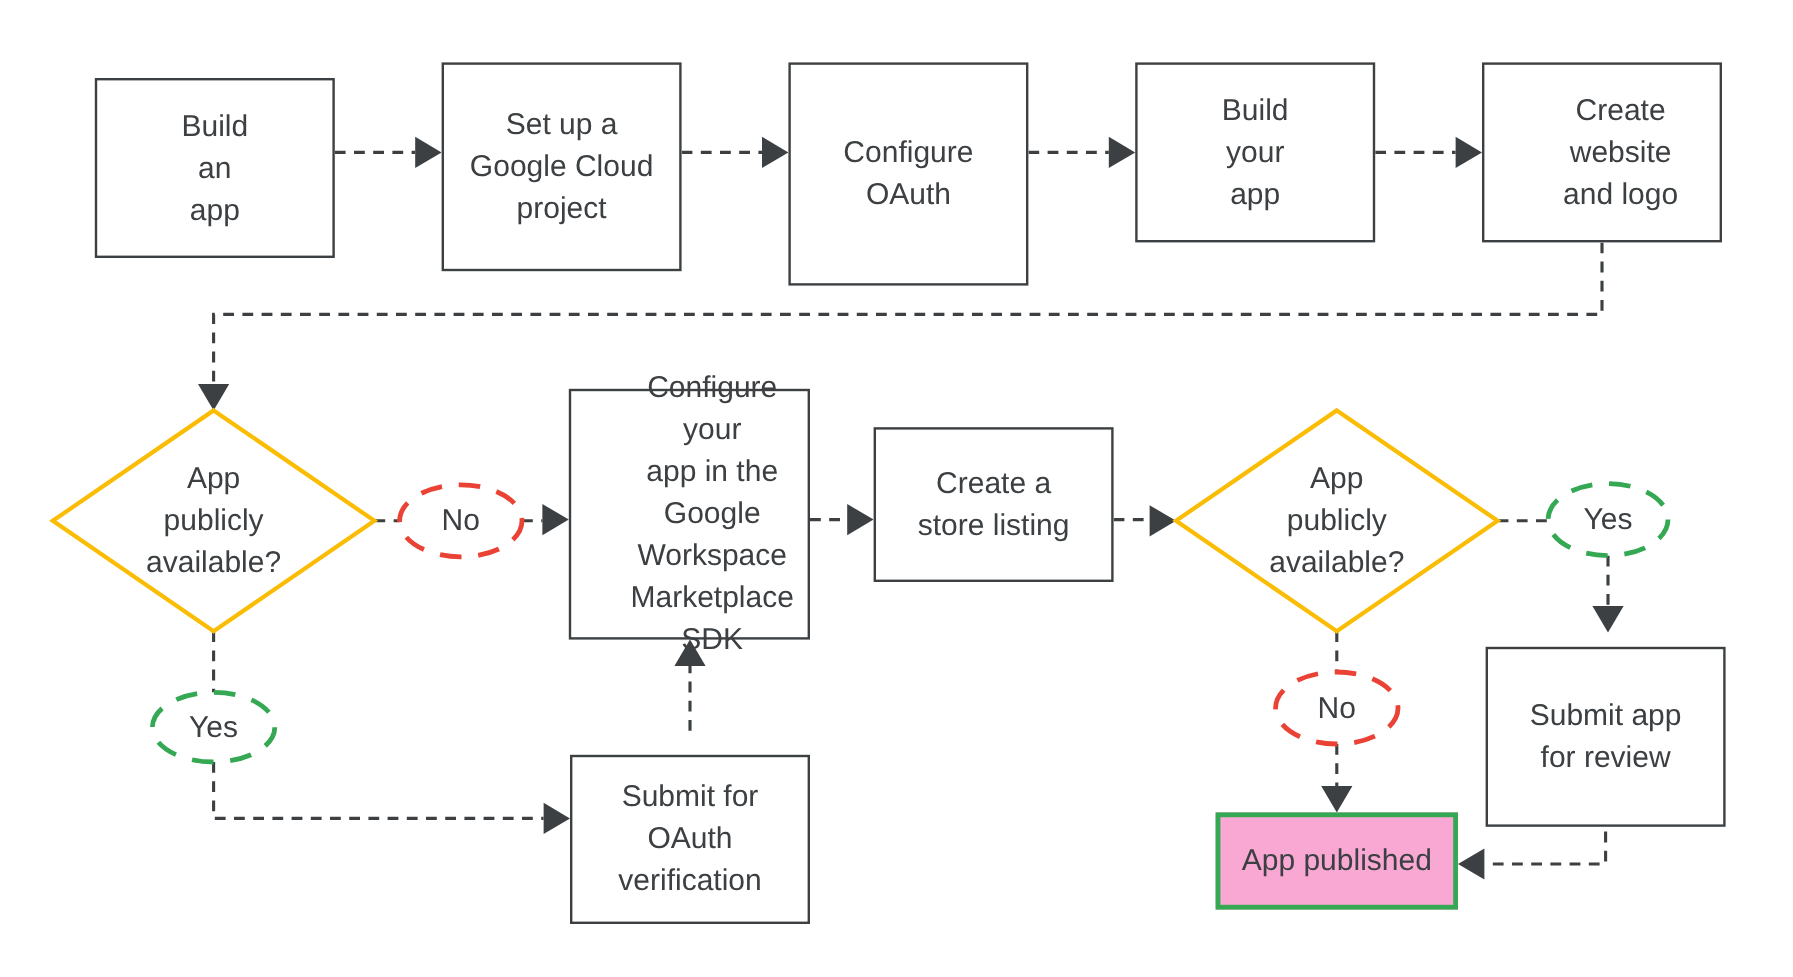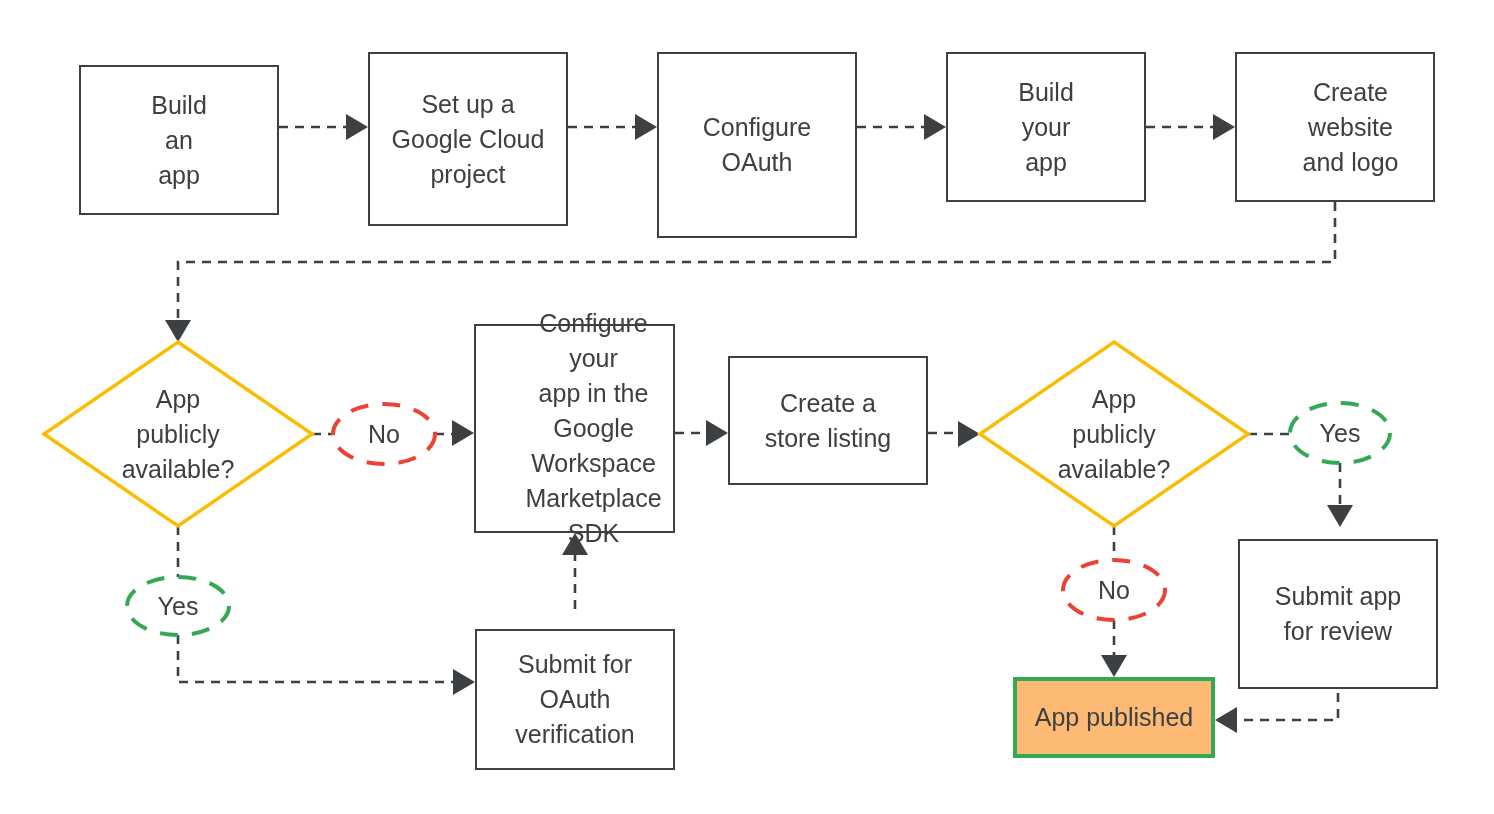--- a/index.html
+++ b/index.html
@@ -20,21 +20,21 @@
   .node{
     position:absolute;
     display:flex;align-items:center;justify-content:center;
     text-align:center;
     white-space:pre-line;
     font-size:25px;line-height:35px;
     color:var(--text,#3C4043);
     box-sizing:border-box;
   }
   .box{border:2.5px solid var(--line,#3C4043);background:#fff;}
-  .published{border:4px solid var(--published,#34A853);background:#fdba74;}
+  .published{border:4px solid var(--published,#34A853);background:#f9a8d4;}
   .plain{background:transparent;border:none;}
 </style>
 </head>
 <body>
 
 <div class="canvas">
 
   <svg class="wires" viewBox="0 0 1494 814">
 
     <path class="wire" d="M279 127 H346"></path>

